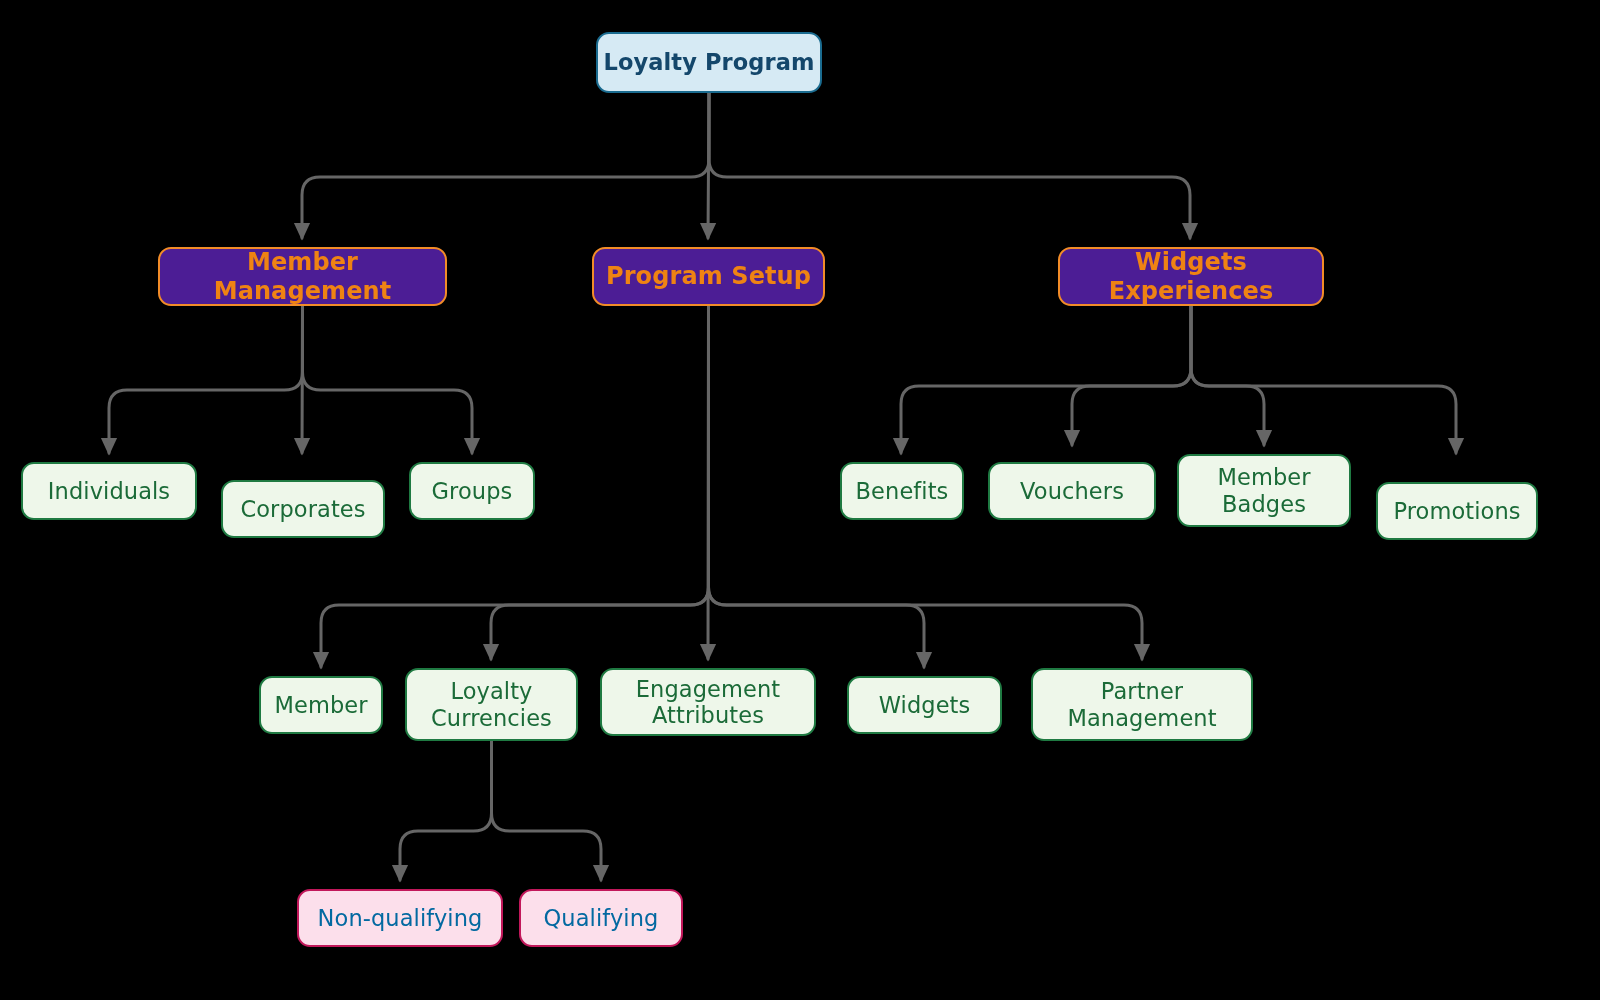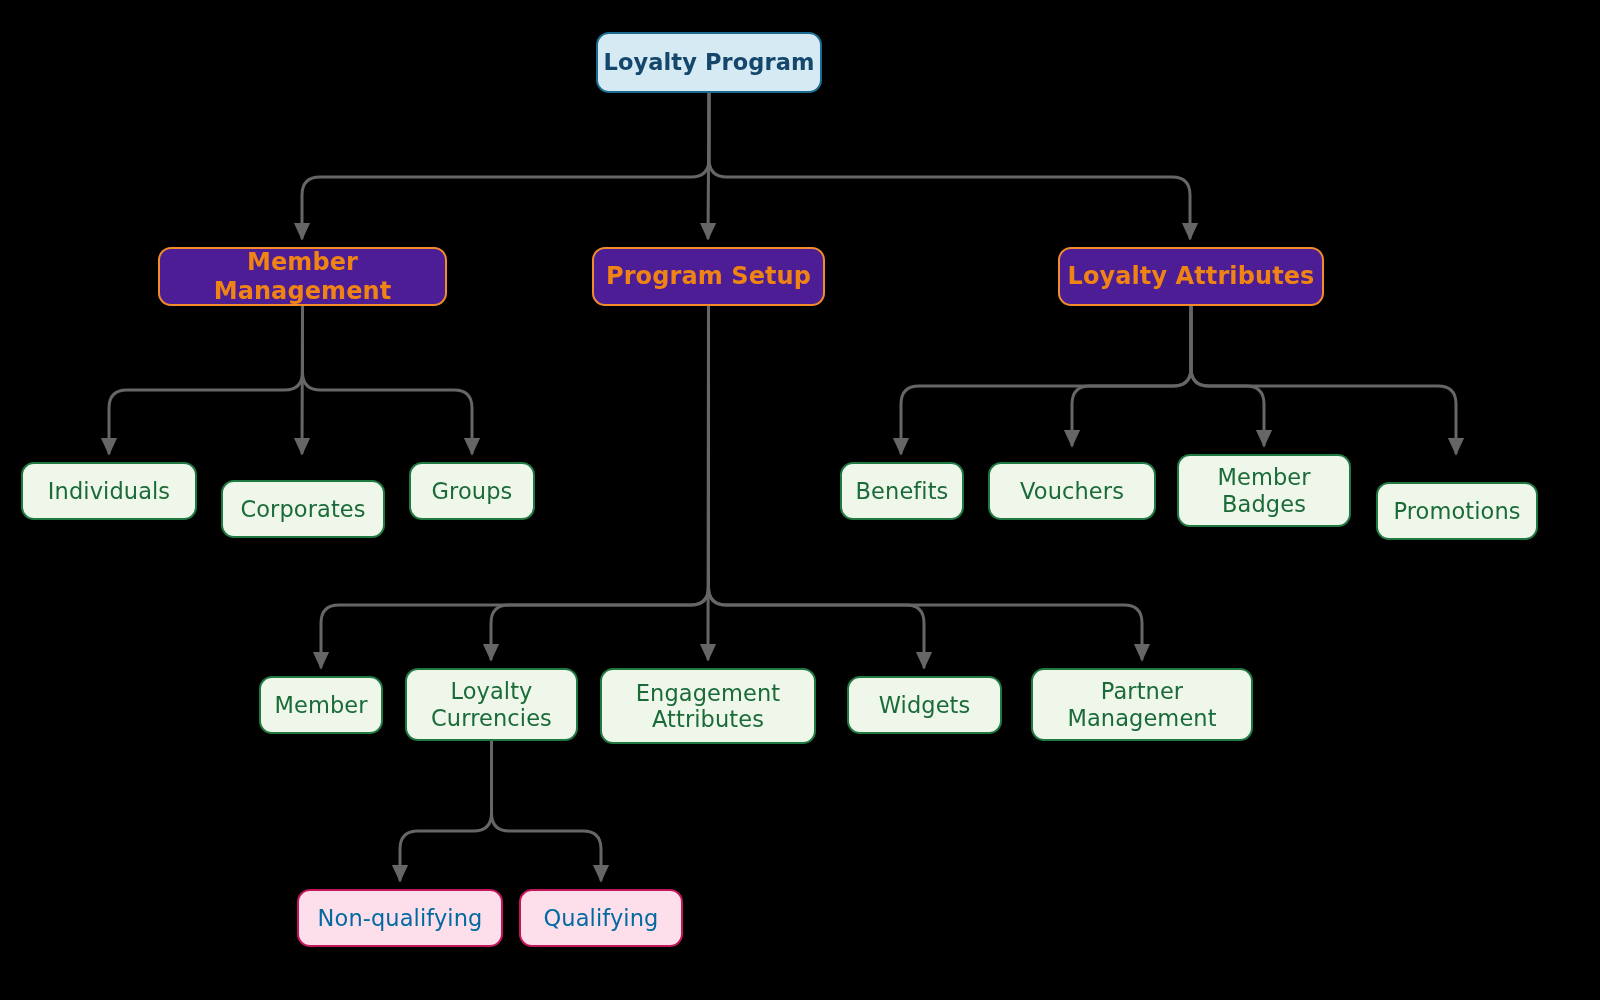--- a/index.html
+++ b/index.html
@@ -41,33 +41,33 @@
         <path d="M708.5,306 L708.5,587 Q708.5,605 726.5,605 L906,605 Q924,605 924,623 L924,667" marker-end="url(#arrow)"></path>
         <path d="M708.5,306 L708.5,587 Q708.5,605 726.5,605 L1124,605 Q1142,605 1142,623 L1142,659" marker-end="url(#arrow)"></path>
         <path d="M491.5,741 L491.5,813 Q491.5,831 473.5,831 L418,831 Q400,831 400,849 L400,880" marker-end="url(#arrow)"></path>
         <path d="M491.5,741 L491.5,813 Q491.5,831 509.5,831 L583,831 Q601,831 601,849 L601,880" marker-end="url(#arrow)"></path>
       </g>
   </svg>
   <div id="nodes-layer">
       <div class="node n-root" style="left: 596px; top: 32px; width: 226px; height: 61px;">Loyalty Program</div>
       <div class="node n-cat" style="left: 158px; top: 247px; width: 289px; height: 59px;">Member Management</div>
       <div class="node n-cat" style="left: 592px; top: 247px; width: 233px; height: 59px;">Program Setup</div>
-      <div class="node n-cat" style="left: 1058px; top: 247px; width: 266px; height: 59px;">Loyalty Attributes</div>
+      <div class="node n-cat" style="left: 1058px; top: 247px; width: 266px; height: 59px;">Widgets Experiences</div>
       <div class="node n-leaf" style="left: 21px; top: 462px; width: 176px; height: 58px;">Individuals</div>
       <div class="node n-leaf" style="left: 221px; top: 480px; width: 164px; height: 58px;">Corporates</div>
       <div class="node n-leaf" style="left: 409px; top: 462px; width: 126px; height: 58px;">Groups</div>
       <div class="node n-leaf" style="left: 840px; top: 462px; width: 124px; height: 58px;">Benefits</div>
       <div class="node n-leaf" style="left: 988px; top: 462px; width: 168px; height: 58px;">Vouchers</div>
       <div class="node n-leaf" style="left: 1177px; top: 454px; width: 174px; height: 73px;">Member
 Badges</div>
       <div class="node n-leaf" style="left: 1376px; top: 482px; width: 162px; height: 58px;">Promotions</div>
       <div class="node n-leaf" style="left: 259px; top: 676px; width: 124px; height: 58px;">Member</div>
       <div class="node n-leaf" style="left: 405px; top: 668px; width: 173px; height: 73px;">Loyalty
 Currencies</div>
-      <div class="node n-leaf" style="left: 600px; top: 668px; width: 216px; height: 76px;">Engagement
+      <div class="node n-leaf" style="left: 600px; top: 668px; width: 216px; height: 68px;">Engagement
 Attributes</div>
       <div class="node n-leaf" style="left: 847px; top: 676px; width: 155px; height: 58px;">Widgets</div>
       <div class="node n-leaf" style="left: 1031px; top: 668px; width: 222px; height: 73px;">Partner
 Management</div>
       <div class="node n-pink" style="left: 297px; top: 889px; width: 206px; height: 58px;">Non-qualifying</div>
       <div class="node n-pink" style="left: 519px; top: 889px; width: 164px; height: 58px;">Qualifying</div>
     </div>
 </div>
 
 </body></html>

